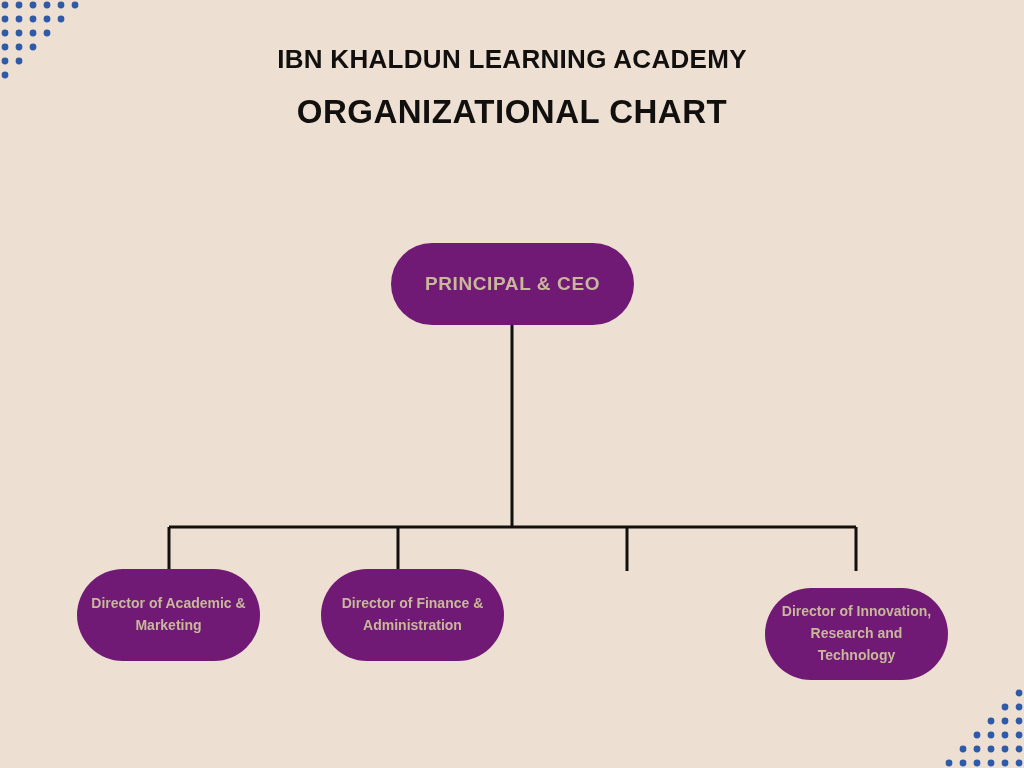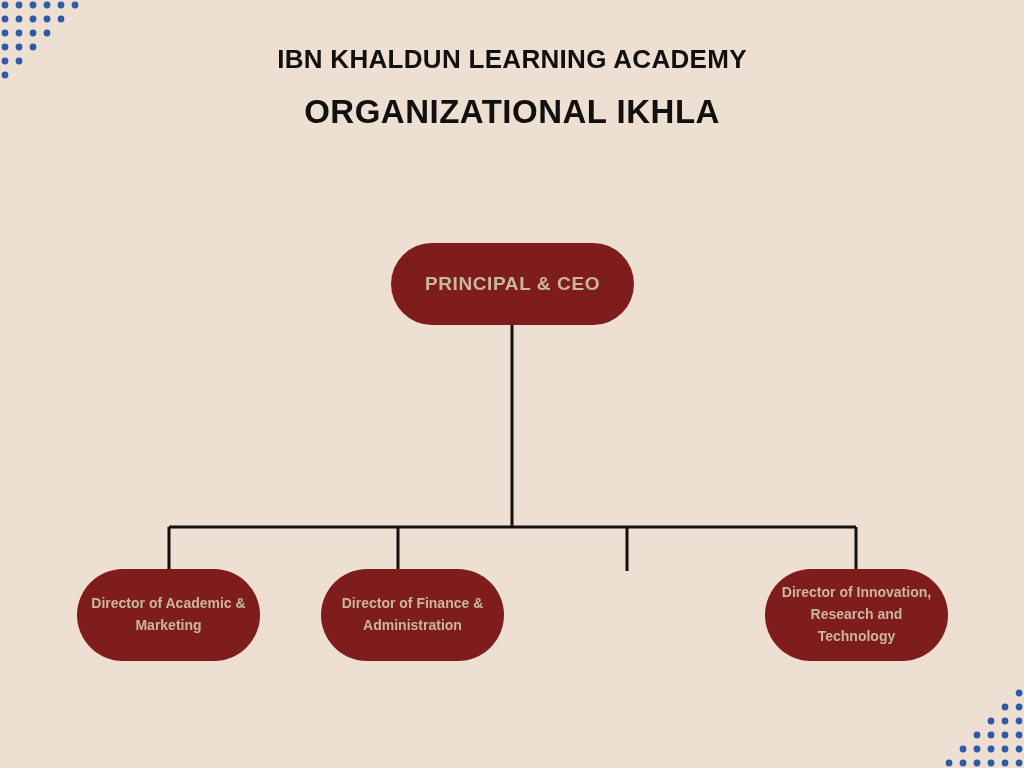--- a/index.html
+++ b/index.html
@@ -56,21 +56,21 @@
 
   
   .lines {
     position: absolute;
     inset: 0;
   }
 
   
   .node {
     position: absolute;
-    background: #7f1d1d;
+    background: #701a75;
     color: #C9B79C;
     display: flex;
     align-items: center;
     justify-content: center;
     text-align: center;
     font-weight: bold;
     box-sizing: border-box;
   }
 
   .node-root {
@@ -87,21 +87,21 @@
     height: 92px;
     border-radius: 46px;
     font-size: 14px;
     line-height: 1.55;
     padding: 0 12px;
   }
 
   .child-1 { left: 77px;  top: 569px; width: 183px; align-items: center; }
   .child-2 { left: 321px; top: 569px; width: 183px; }
   .child-3 { left: 535px; top: 569px; width: 183px; }
-  .child-4 { left: 765px; top: 569px; width: 183px; justify-content: flex-end; }
+  .child-4 { left: 765px; top: 588px; width: 183px; justify-content: flex-end; }
 
   .node-child .label {
     display: block;
     width: 100%;
   }
 </style>
 </head>
 <body>
 
 <div class="canvas">
@@ -153,21 +153,21 @@
         <circle cx="71" cy="43" r="3.4"></circle>
         <circle cx="57" cy="43" r="3.4"></circle>
       <circle cx="85" cy="29" r="3.4"></circle>
         <circle cx="71" cy="29" r="3.4"></circle>
       <circle cx="85" cy="15" r="3.4"></circle>
     </g>
   </svg>
 
   <div class="titles">
     <div class="title-line1">IBN KHALDUN LEARNING ACADEMY</div>
-    <div class="title-line2">ORGANIZATIONAL IKHLA</div>
+    <div class="title-line2">ORGANIZATIONAL CHART</div>
   </div>
 
   <svg class="lines" width="1024" height="768" viewBox="0 0 1024 768" aria-hidden="true">
     <g stroke="#12100E" stroke-width="3" fill="none">
       <line x1="512" y1="325" x2="512" y2="527"></line>
       <line x1="169" y1="527" x2="856" y2="527"></line>
       <line x1="169" y1="527" x2="169" y2="571"></line>
       <line x1="398" y1="527" x2="398" y2="571"></line>
       <line x1="627" y1="527" x2="627" y2="571"></line>
       <line x1="856" y1="527" x2="856" y2="571"></line>

